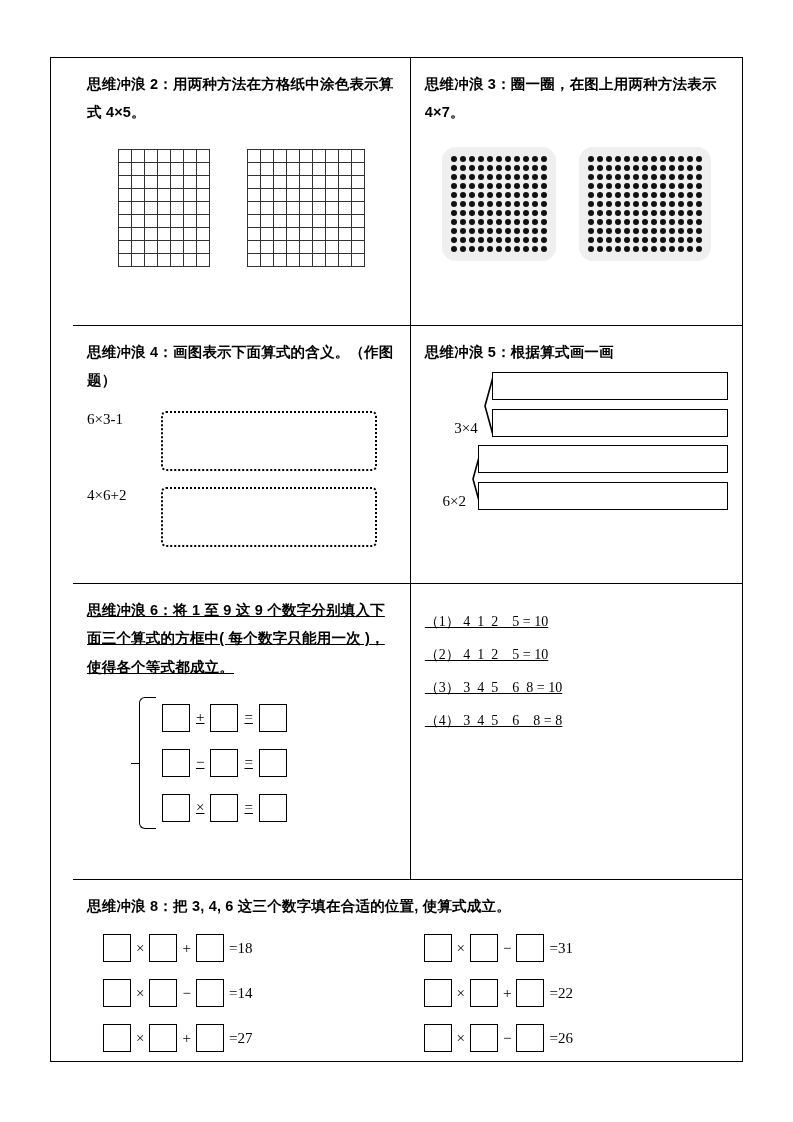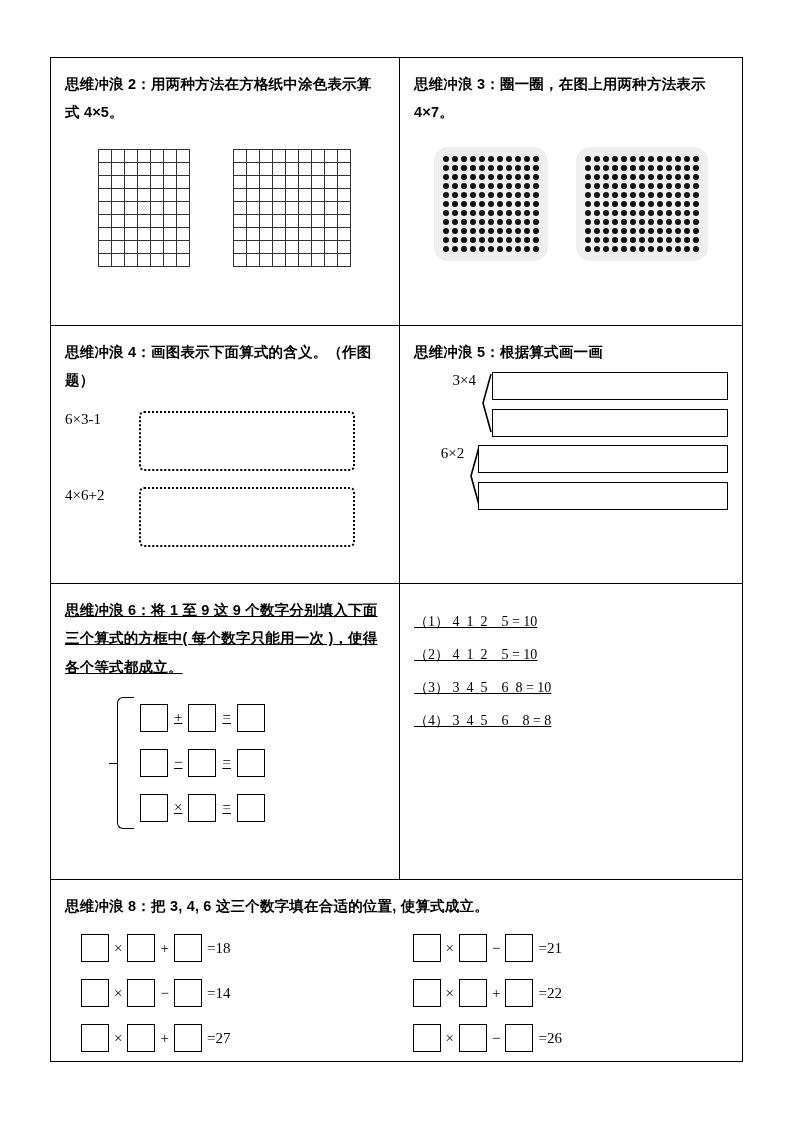--- a/index.html
+++ b/index.html
@@ -17,20 +17,21 @@
   .page {
     position: absolute;
     left: 50px;
     top: 57px;
     width: 693px;
     height: 1005px;
     border: 1.5px solid #000;
     box-sizing: border-box;
     display: flex;
     flex-direction: column;
+    padding-left: 22px;
   }
   .row {
     display: flex;
     border-bottom: 1.5px solid #000;
     box-sizing: border-box;
   }
   .row:last-child { border-bottom: none; }
   .cell {
     box-sizing: border-box;
     padding: 12px 14px 8px 14px;
@@ -129,21 +130,21 @@
     padding-right: 4px;
   }
   .bar {
     height: 28px;
     border: 1.8px solid #000;
     background: #fff;
     box-sizing: border-box;
   }
   .bargroup {
     display: flex;
-    align-items: flex-start;
+    align-items: flex-end;
     margin-bottom: 8px;
   }
   .bargroup .stack {
     display: flex;
     flex-direction: column;
     gap: 9px;
   }
 
   
   .r3 { height: 296px; text-decoration: underline; }
@@ -769,21 +770,21 @@
             <span class="op">=27</span>
           </div>
         </div>
         <div class="q8col">
           <div class="q8row">
             <span class="sq"></span>
             <span class="op">×</span>
             <span class="sq"></span>
             <span class="op">−</span>
             <span class="sq"></span>
-            <span class="op">=21</span>
+            <span class="op">=31</span>
           </div>
           <div class="q8row">
             <span class="sq"></span>
             <span class="op">×</span>
             <span class="sq"></span>
             <span class="op">+</span>
             <span class="sq"></span>
             <span class="op">=22</span>
           </div>
           <div class="q8row">

